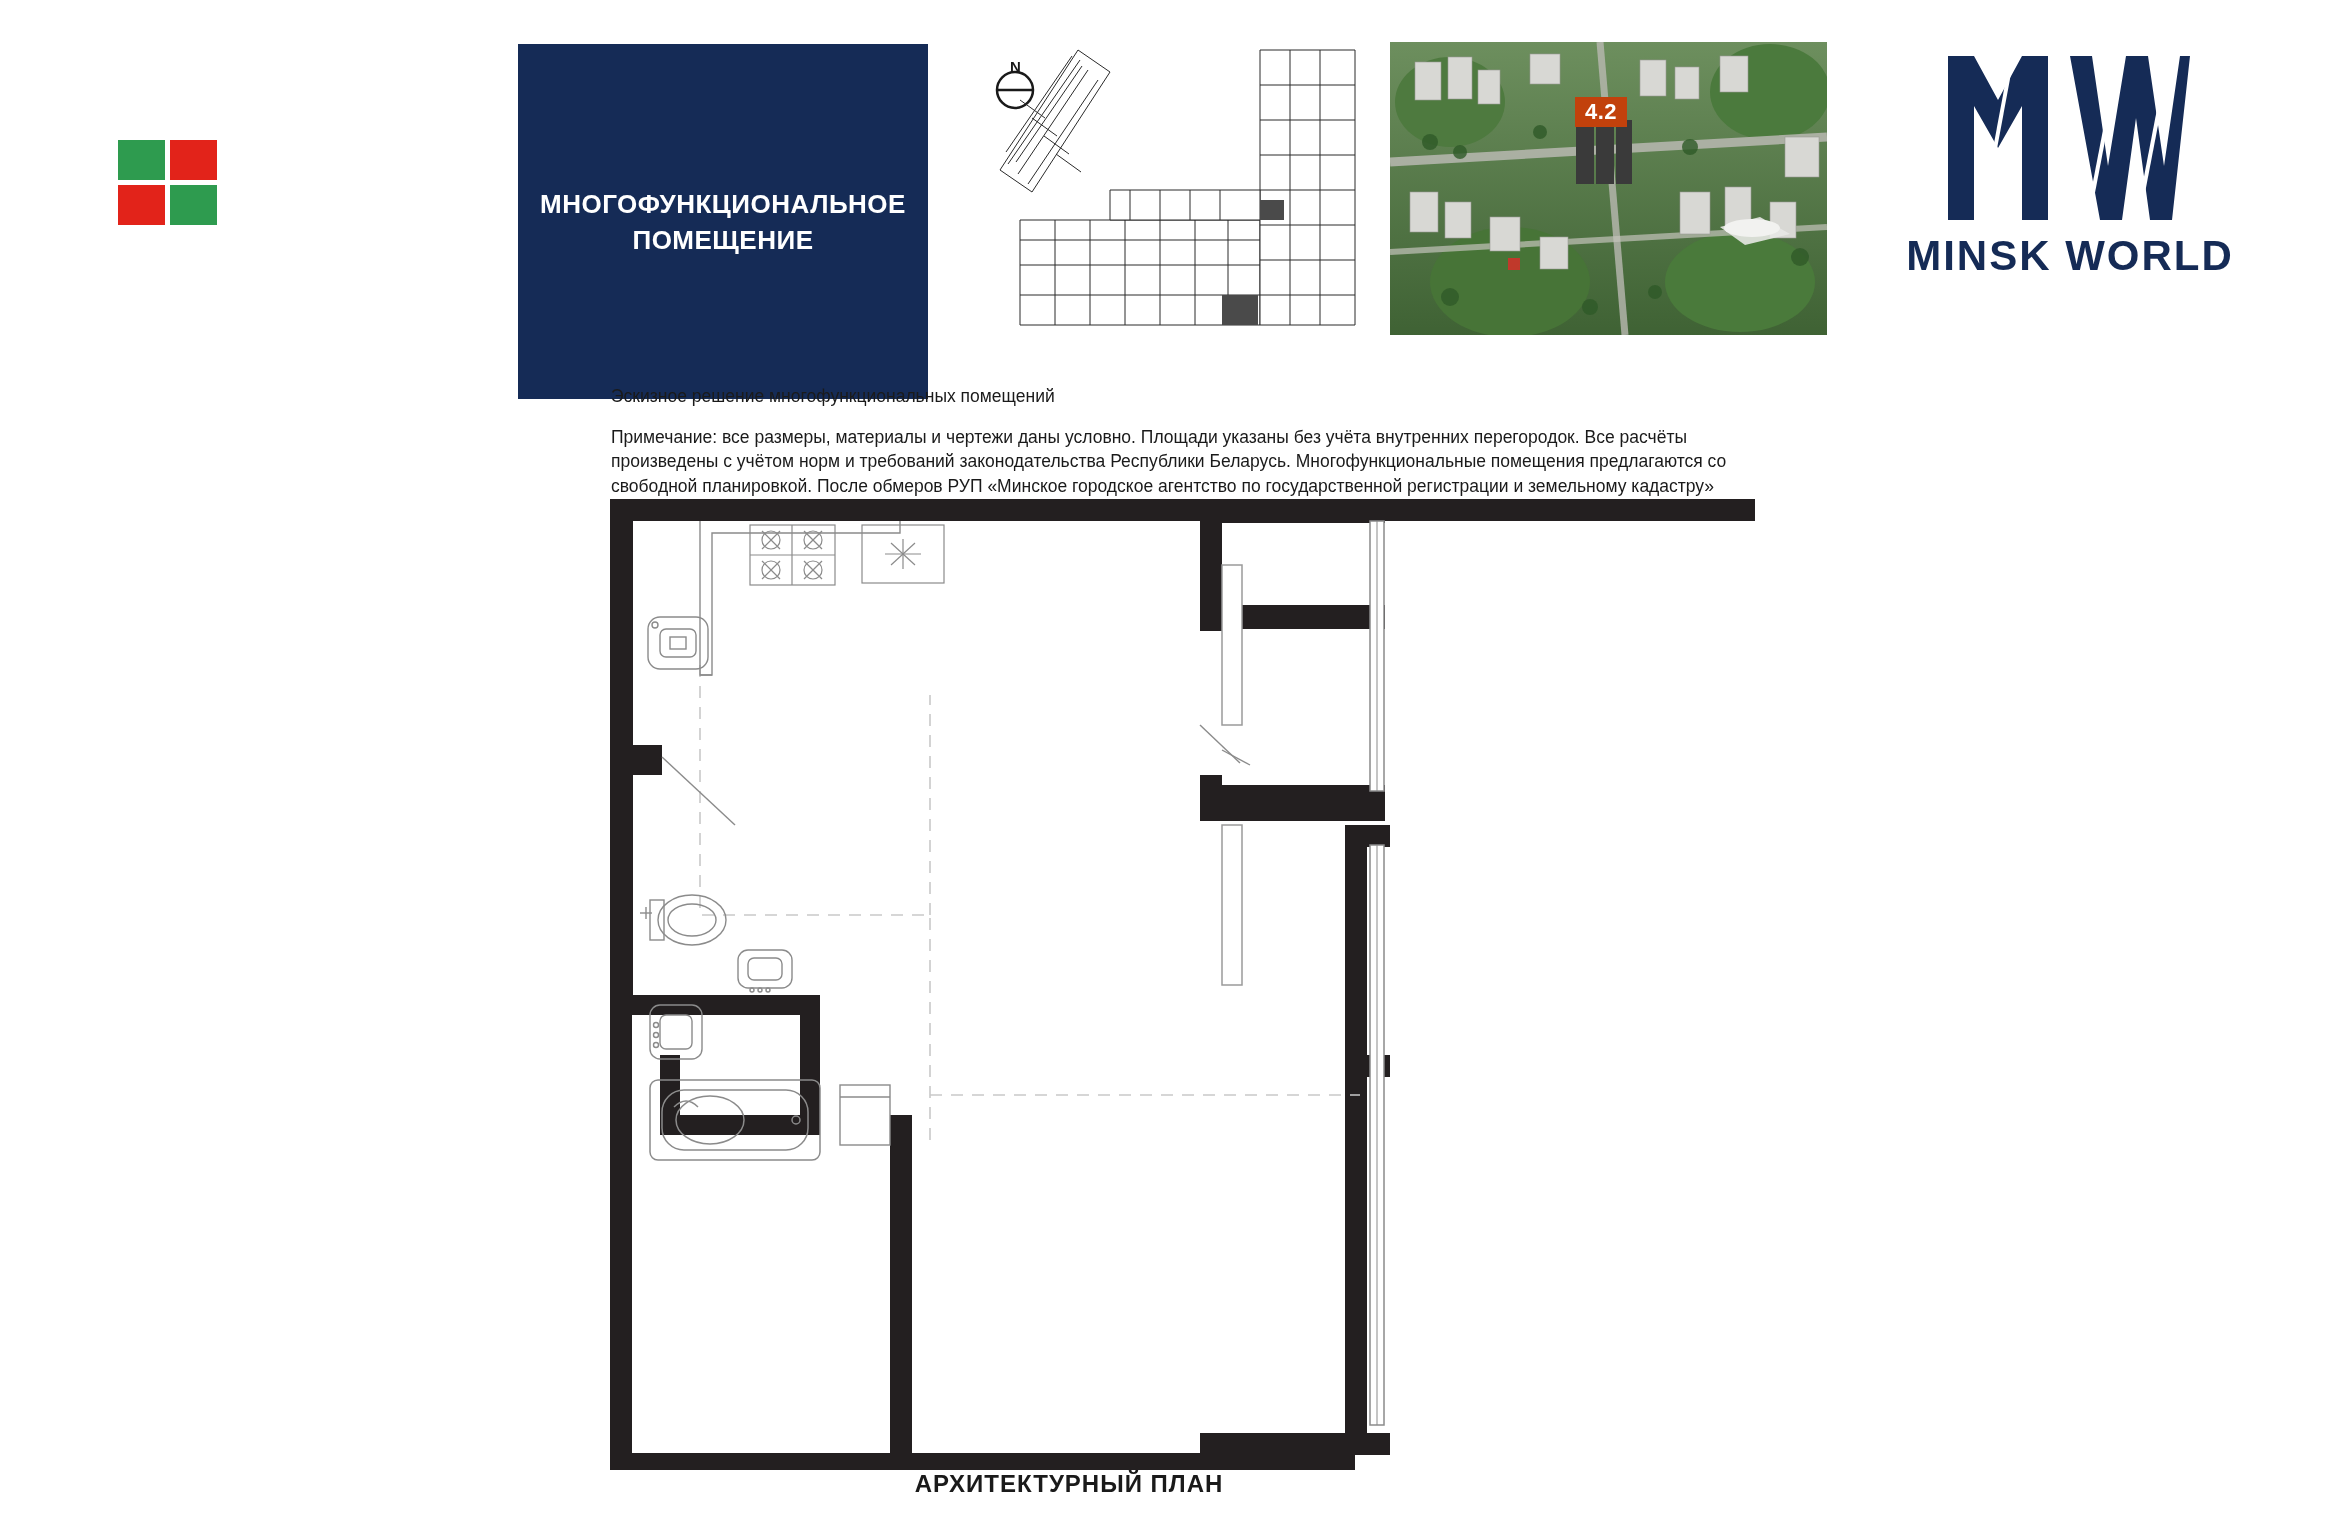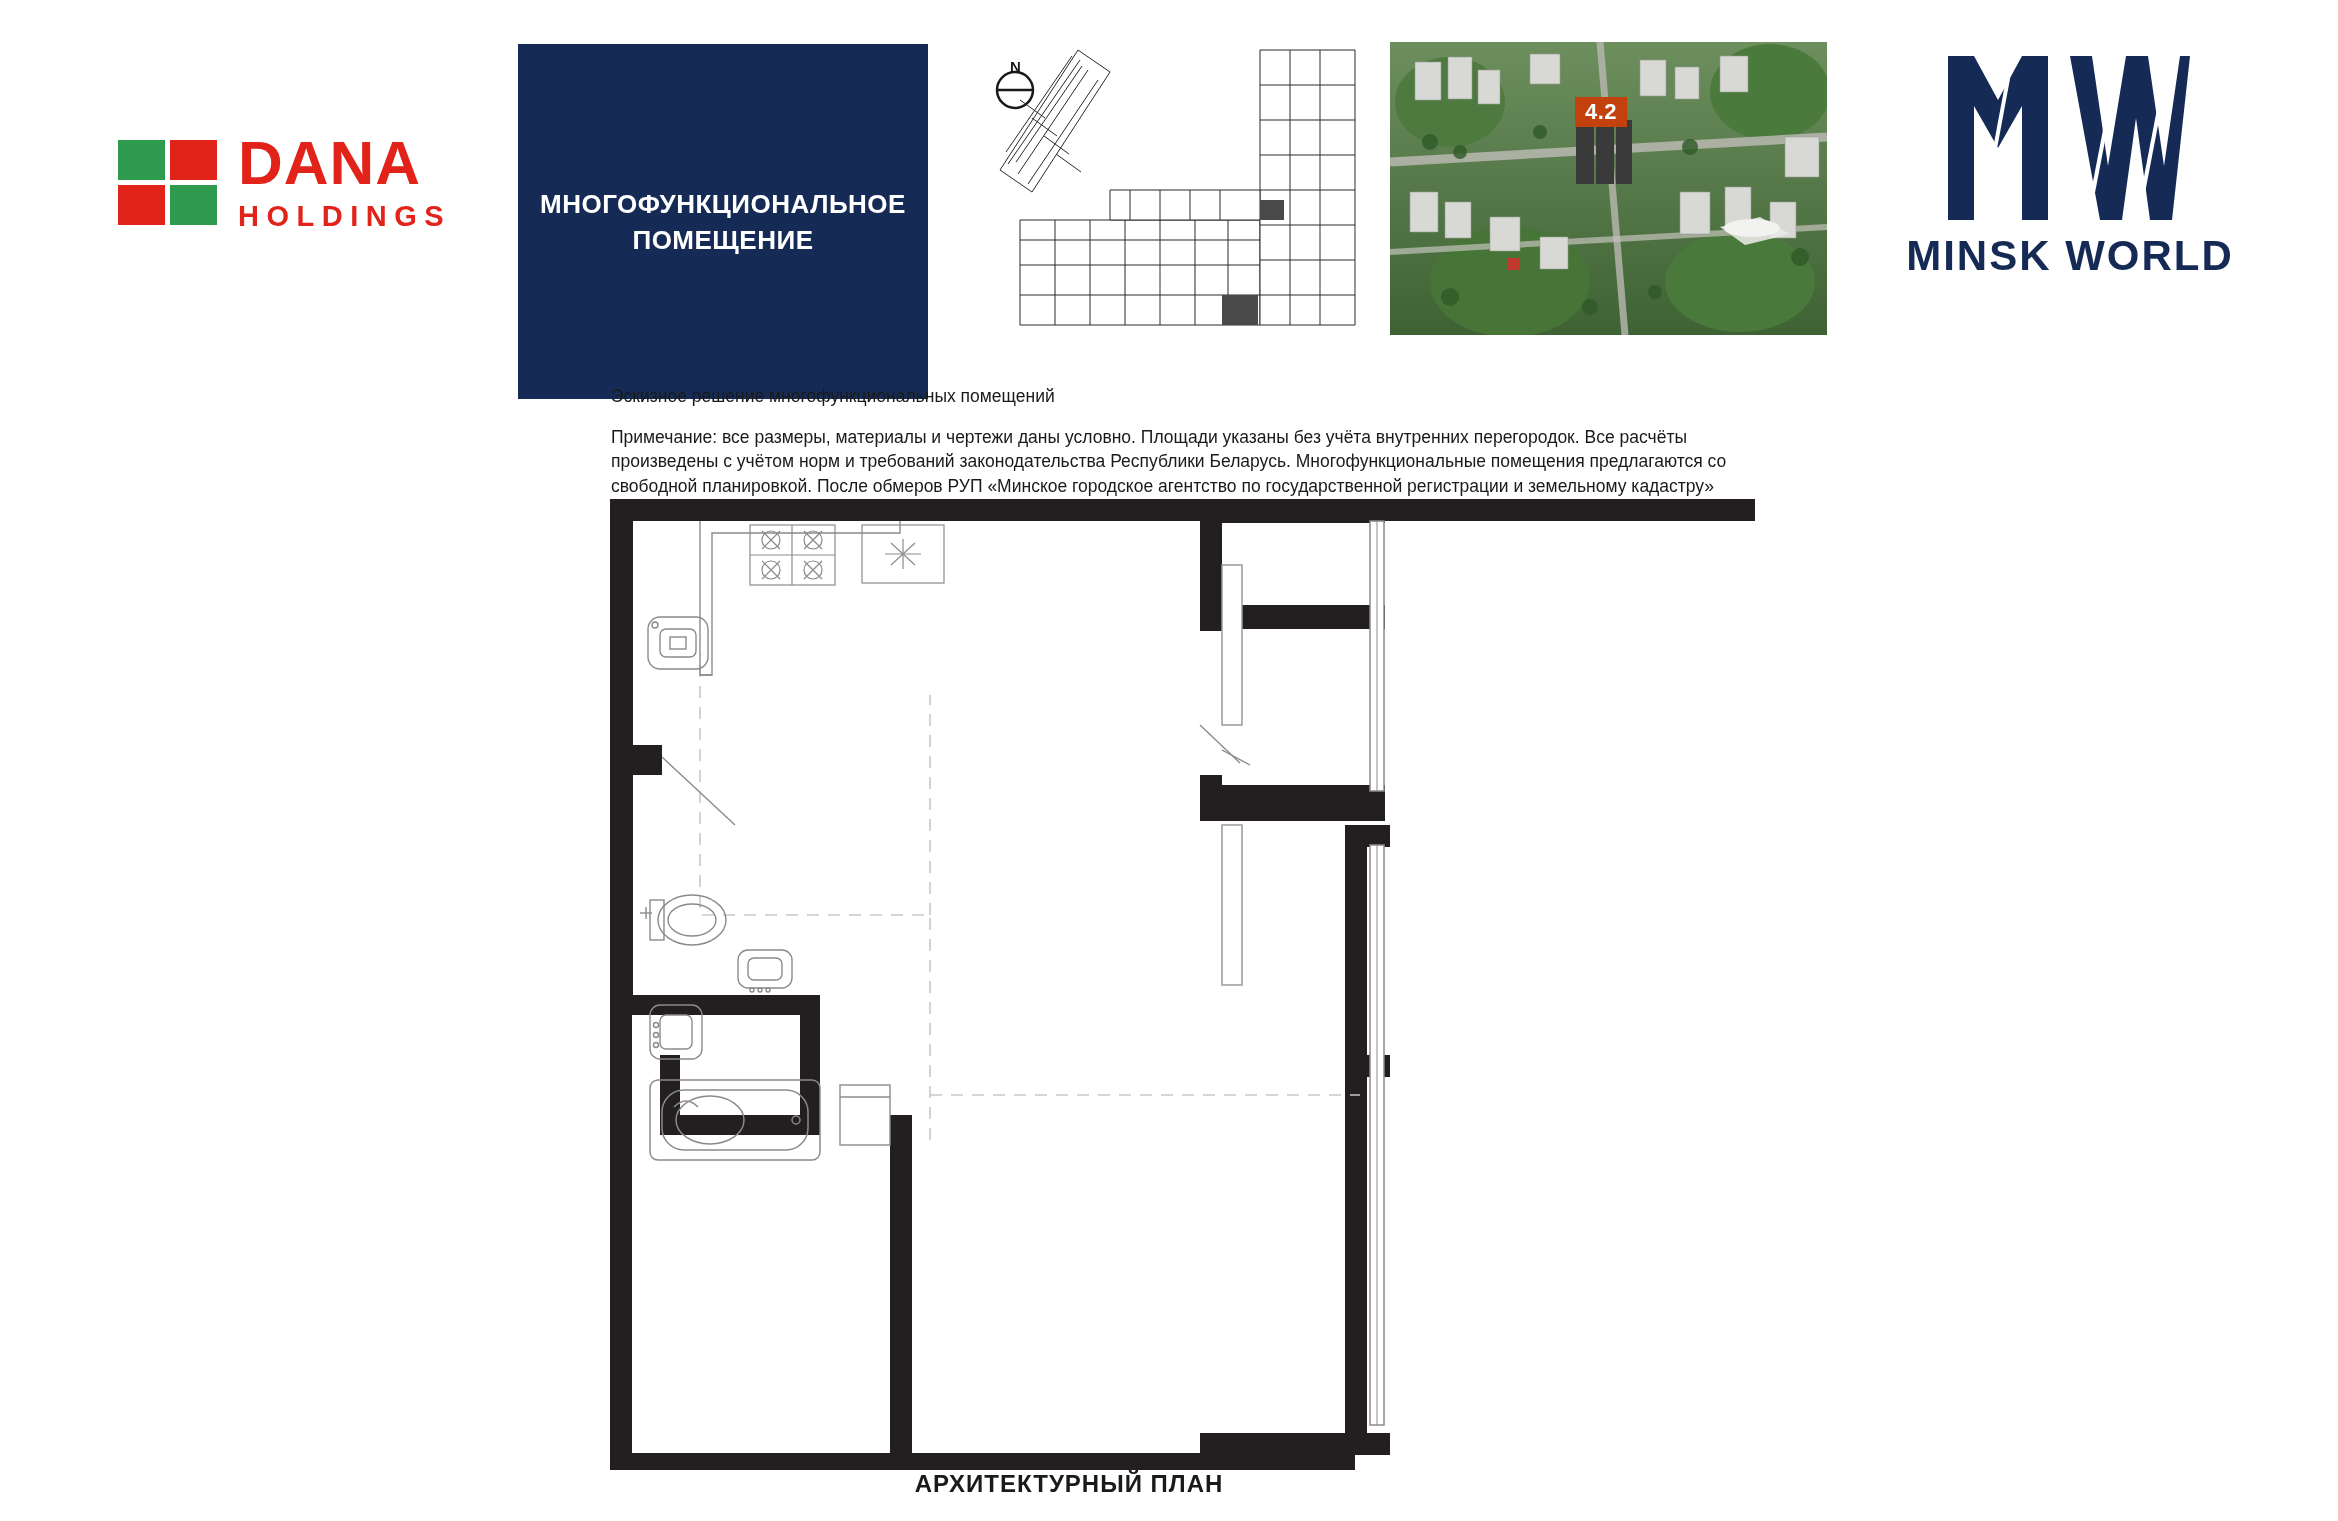--- a/index.html
+++ b/index.html
@@ -219,24 +219,20 @@
 <div class="page">
 
   <div class="header">
 
     <div class="dana-logo">
       <div class="dana-squares">
         <div class="sq g1"></div>
         <div class="sq r1"></div>
         <div class="sq r2"></div>
         <div class="sq g2"></div>
-      </div>
-      <div class="dana-text">
-        <div class="dana-name">DANA</div>
-        <div class="dana-sub">HOLDINGS</div>
       </div>
     </div>
 
     <div class="blue-banner">
       <div class="blue-banner-text">
         <div>МНОГОФУНКЦИОНАЛЬНОЕ</div>
         <div>ПОМЕЩЕНИЕ</div>
       </div>
     </div>
 

